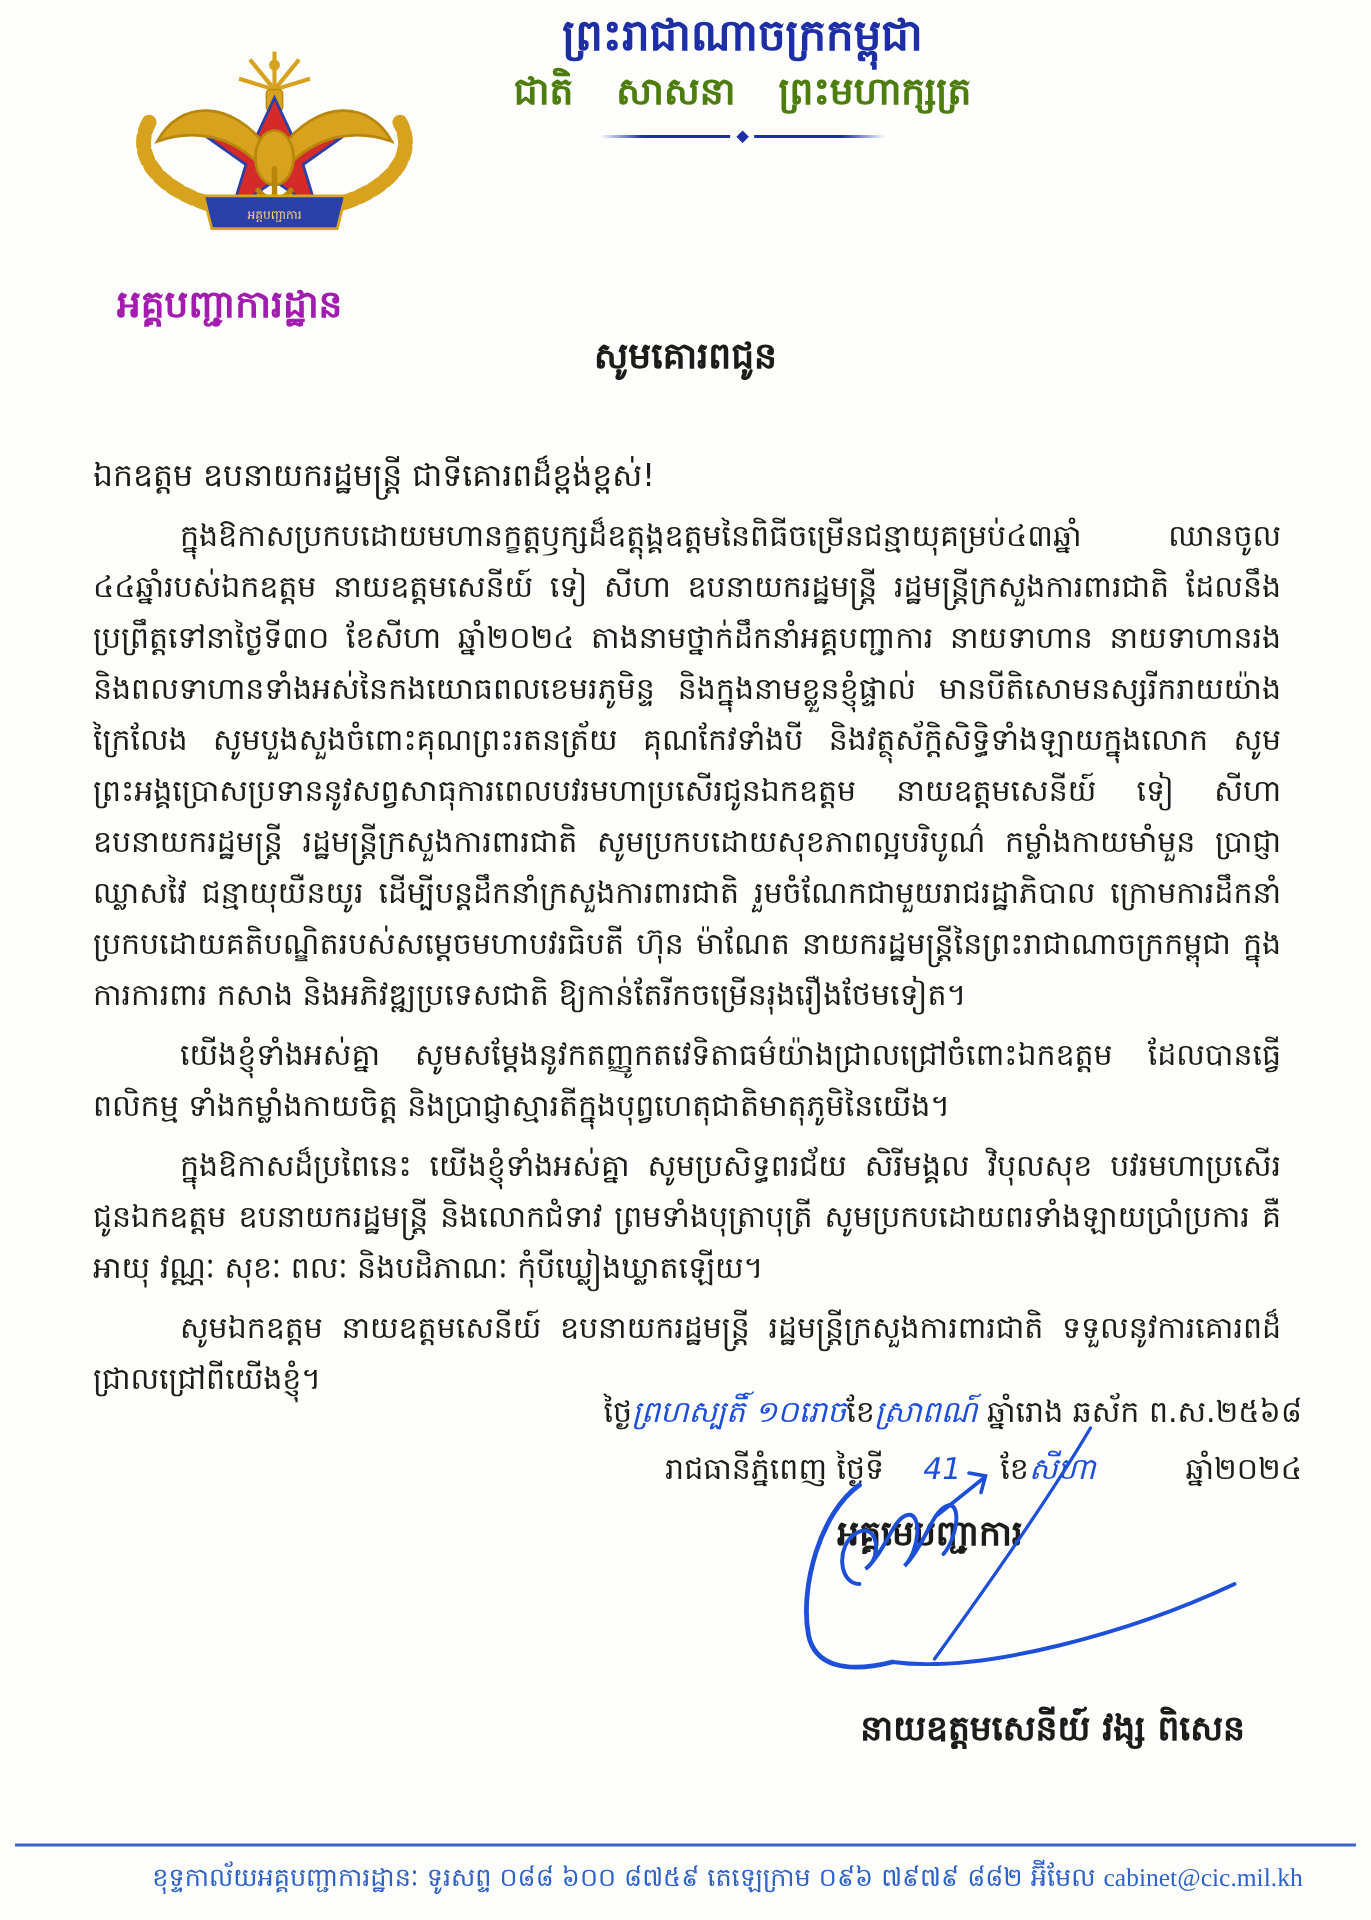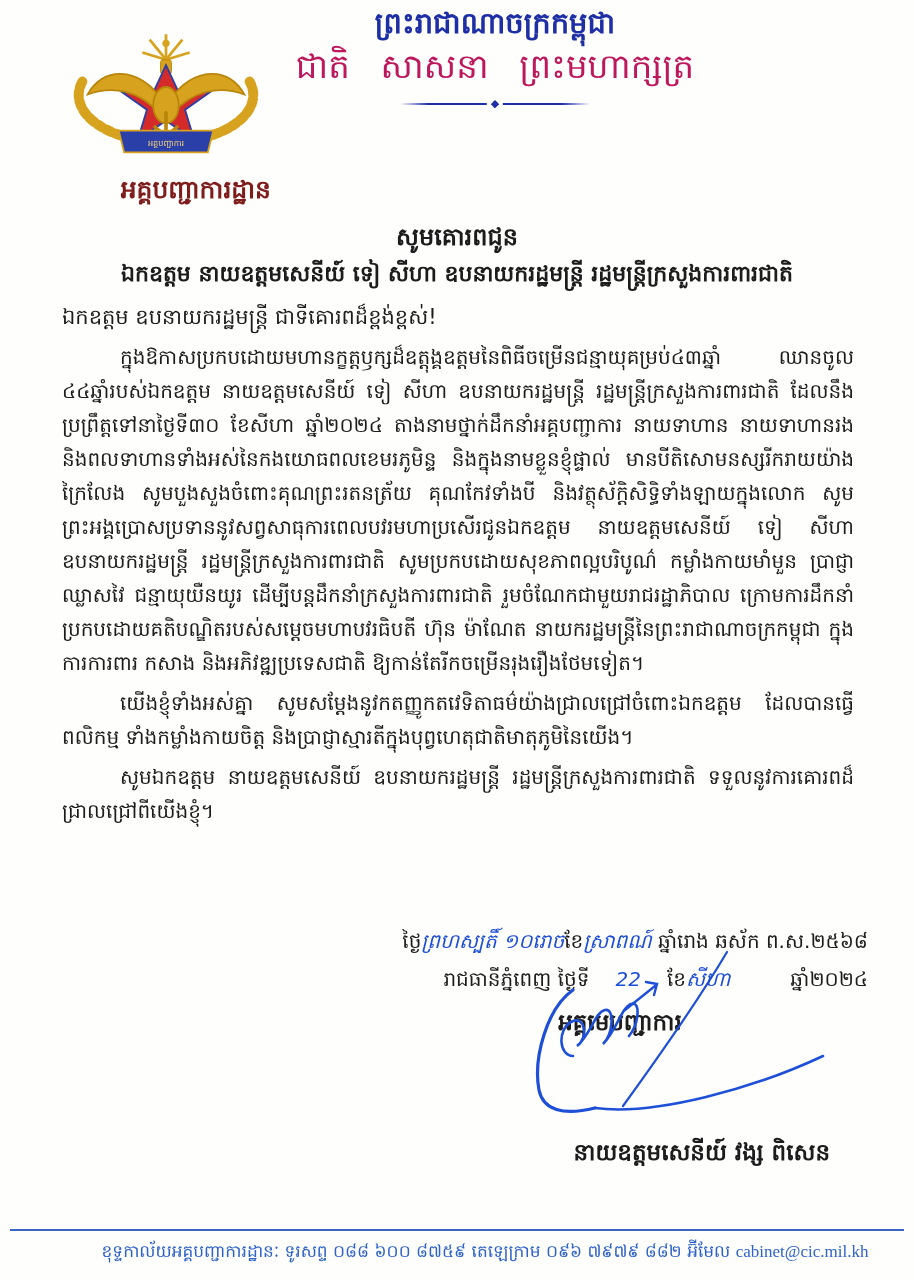--- a/index.html
+++ b/index.html
@@ -5,29 +5,29 @@
   html,body{margin:0;padding:0;background:#e8e8e8;}
   .page{
     position:relative;width:914px;height:1280px;margin:0 auto;
     background:#fefefc;overflow:hidden;
     font-family:"DejaVu Sans","Liberation Sans",sans-serif;
     color:#1c1c1c;
   }
   
   .kingdom-block{position:absolute;left:290px;top:4px;width:410px;text-align:center;}
   .kingdom-title{font-size:29px;font-weight:bold;color:#1e2fa6;line-height:1.35;}
-  .kingdom-motto{font-size:34px;font-weight:normal;color:#be185d;word-spacing:20px;line-height:1.4;}
+  .kingdom-motto{font-size:25px;font-weight:bold;color:#4d7c0f;word-spacing:20px;line-height:1.4;}
   .header-divider{position:relative;margin:8px auto 0;width:190px;height:10px;}
   .header-divider .bar{position:absolute;top:4px;left:0;right:0;height:2px;
      background:linear-gradient(90deg,transparent,#1e2fa6 15%,#1e2fa6 85%,transparent);}
   .header-divider .gem{position:absolute;top:0;left:50%;transform:translateX(-50%);
      font-size:11px;color:#1e2fa6;background:#fefefc;padding:0 4px;line-height:10px;}
-  .emblem-wrap{position:absolute;left:61px;top:28px;width:210px;text-align:right;}
+  .emblem-wrap{position:absolute;left:78px;top:28px;width:210px;text-align:left;}
   .emblem-wrap svg{display:block;margin:0 auto;}
-  .unit-name{margin-top:8px;font-size:25px;font-weight:bold;color:#7f1d1d;}
+  .unit-name{margin-top:21px;font-size:25px;font-weight:bold;color:#a21caf;}
   
   .salute-1{position:absolute;left:0;top:222px;width:914px;text-align:center;
      font-size:24px;font-weight:bold;}
   .salute-2{position:absolute;left:30px;top:260px;width:854px;text-align:center;
      font-size:22px;font-weight:bold;}
   .salute-3{position:absolute;left:62px;top:303px;width:790px;font-size:21px;}
   
   .letter-body{position:absolute;left:62px;top:340px;width:792px;
      font-size:20px;line-height:34px;text-align:justify;}
   .letter-body p{margin:0 0 6px 0;text-indent:58px;}
@@ -87,32 +87,32 @@
   <div class="kingdom-block">
     <div class="kingdom-title">ព្រះរាជាណាចក្រកម្ពុជា</div>
     <div class="kingdom-motto">ជាតិ សាសនា ព្រះមហាក្សត្រ</div>
     <div class="header-divider">
       <span class="bar"></span>
       <span class="gem">◆</span>
     </div>
   </div>
 
   <div class="salute-1">សូមគោរពជូន</div>
-  <div class="salute-2">ឯកឧត្តម នាយឧត្តមសេនីយ៍ ទៀ សីហា ឧបនាយករដ្ឋមន្ត្រី រដ្ឋមន្ត្រីក្រសួងការពារជាតិ</div>
   <div class="salute-3">ឯកឧត្តម ឧបនាយករដ្ឋមន្ត្រី ជាទីគោរពដ៏ខ្ពង់ខ្ពស់!</div>
 
   <div class="letter-body">
     <p><span>ក្នុងឱកាសប្រកបដោយមហានក្ខត្តឫក្សដ៏ឧត្តុង្គឧត្តមនៃពិធីចម្រើនជន្មាយុគម្រប់៤៣ឆ្នាំ ឈានចូល ៤៤ឆ្នាំរបស់ឯកឧត្តម នាយឧត្តមសេនីយ៍ </span><b>ទៀ សីហា</b><span> ឧបនាយករដ្ឋមន្ត្រី រដ្ឋមន្ត្រីក្រសួងការពារជាតិ ដែលនឹងប្រព្រឹត្តទៅនាថ្ងៃទី៣០ ខែសីហា ឆ្នាំ២០២៤ តាងនាមថ្នាក់ដឹកនាំអគ្គបញ្ជាការ នាយទាហាន នាយទាហានរង និងពលទាហានទាំងអស់នៃកងយោធពលខេមរភូមិន្ទ និងក្នុងនាមខ្លួនខ្ញុំផ្ទាល់ មានបីតិសោមនស្សរីករាយយ៉ាងក្រៃលែង សូមបួងសួងចំពោះគុណព្រះរតនត្រ័យ គុណកែវទាំងបី និងវត្ថុស័ក្តិសិទ្ធិទាំងឡាយក្នុងលោក សូមព្រះអង្គប្រោសប្រទាននូវសព្វសាធុការពេលបវរមហាប្រសើរជូនឯកឧត្តម នាយឧត្តមសេនីយ៍ </span><b>ទៀ សីហា</b><span> ឧបនាយករដ្ឋមន្ត្រី រដ្ឋមន្ត្រីក្រសួងការពារជាតិ សូមប្រកបដោយសុខភាពល្អបរិបូណ៌ កម្លាំងកាយមាំមួន ប្រាជ្ញាឈ្លាសវៃ ជន្មាយុយឺនយូរ ដើម្បីបន្តដឹកនាំក្រសួងការពារជាតិ រួមចំណែកជាមួយរាជរដ្ឋាភិបាល ក្រោមការដឹកនាំប្រកបដោយគតិបណ្ឌិតរបស់សម្តេចមហាបវរធិបតី </span><b>ហ៊ុន ម៉ាណែត</b><span> នាយករដ្ឋមន្ត្រីនៃព្រះរាជាណាចក្រកម្ពុជា ក្នុងការការពារ កសាង និងអភិវឌ្ឍប្រទេសជាតិ ឱ្យកាន់តែរីកចម្រើនរុងរឿងថែមទៀត។</span></p>
     <p><span>យើងខ្ញុំទាំងអស់គ្នា សូមសម្តែងនូវកតញ្ញូកតវេទិតាធម៌យ៉ាងជ្រាលជ្រៅចំពោះឯកឧត្តម ដែលបានធ្វើពលិកម្ម ទាំងកម្លាំងកាយចិត្ត និងប្រាជ្ញាស្មារតីក្នុងបុព្វហេតុជាតិមាតុភូមិនៃយើង។</span></p>
+    <p><span>ក្នុងឱកាសដ៏ប្រពៃនេះ យើងខ្ញុំទាំងអស់គ្នា សូមប្រសិទ្ធពរជ័យ សិរីមង្គល វិបុលសុខ បវរមហាប្រសើរ ជូនឯកឧត្តម ឧបនាយករដ្ឋមន្ត្រី និងលោកជំទាវ ព្រមទាំងបុត្រាបុត្រី សូមប្រកបដោយពរទាំងឡាយប្រាំប្រការ គឺ អាយុ វណ្ណៈ សុខៈ ពលៈ និងបដិភាណៈ កុំបីឃ្លៀងឃ្លាតឡើយ។</span></p>
     <p><span>សូម</span><b>ឯកឧត្តម នាយឧត្តមសេនីយ៍ ឧបនាយករដ្ឋមន្ត្រី រដ្ឋមន្ត្រីក្រសួងការពារជាតិ</b><span> ទទួលនូវការគោរពដ៏ជ្រាលជ្រៅពីយើងខ្ញុំ។</span></p>
   </div>
 
   <div class="date-block">
     <div class="date-line-1"><span>ថ្ងៃ</span><span class="hand">ព្រហស្បតិ៍ ១០រោច</span><span>ខែ</span><span class="hand">ស្រាពណ៍</span><span> ឆ្នាំរោង ឆស័ក ព.ស.២៥៦៨</span></div>
-    <div class="date-line-2"><span>រាជធានីភ្នំពេញ ថ្ងៃទី</span><span class="gap-s"></span><span class="hand">22</span><span class="gap-s"></span><span>ខែ</span><span class="hand">សីហា</span><span class="gap-m"></span><span>ឆ្នាំ២០២៤</span></div>
+    <div class="date-line-2"><span>រាជធានីភ្នំពេញ ថ្ងៃទី</span><span class="gap-s"></span><span class="hand">41</span><span class="gap-s"></span><span>ខែ</span><span class="hand">សីហា</span><span class="gap-m"></span><span>ឆ្នាំ២០២៤</span></div>
   </div>
 
   <div class="commander-title">អគ្គមេបញ្ជាការ</div>
 
   <svg class="signature-svg" viewBox="0 0 380 215">
     <g fill="none" stroke="#1d4fd7" stroke-linecap="round">
 
       <path d="M118,52 C92,70 78,120 84,152 C88,172 108,178 140,170" stroke-width="3.2"></path>
 
       <path d="M118,118 C104,118 102,92 116,84 C130,76 134,100 122,108

